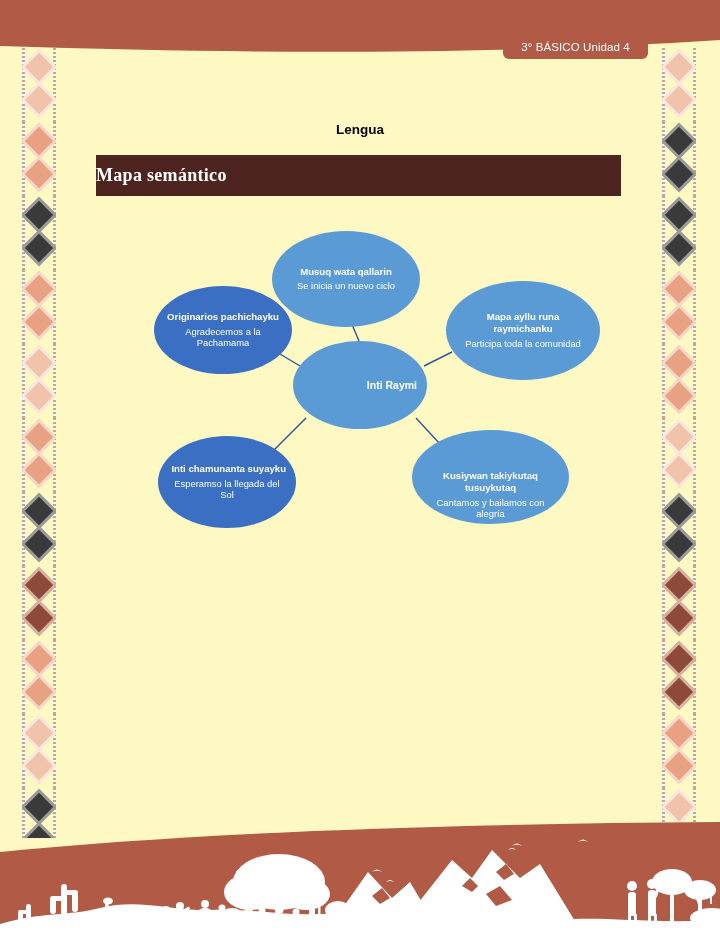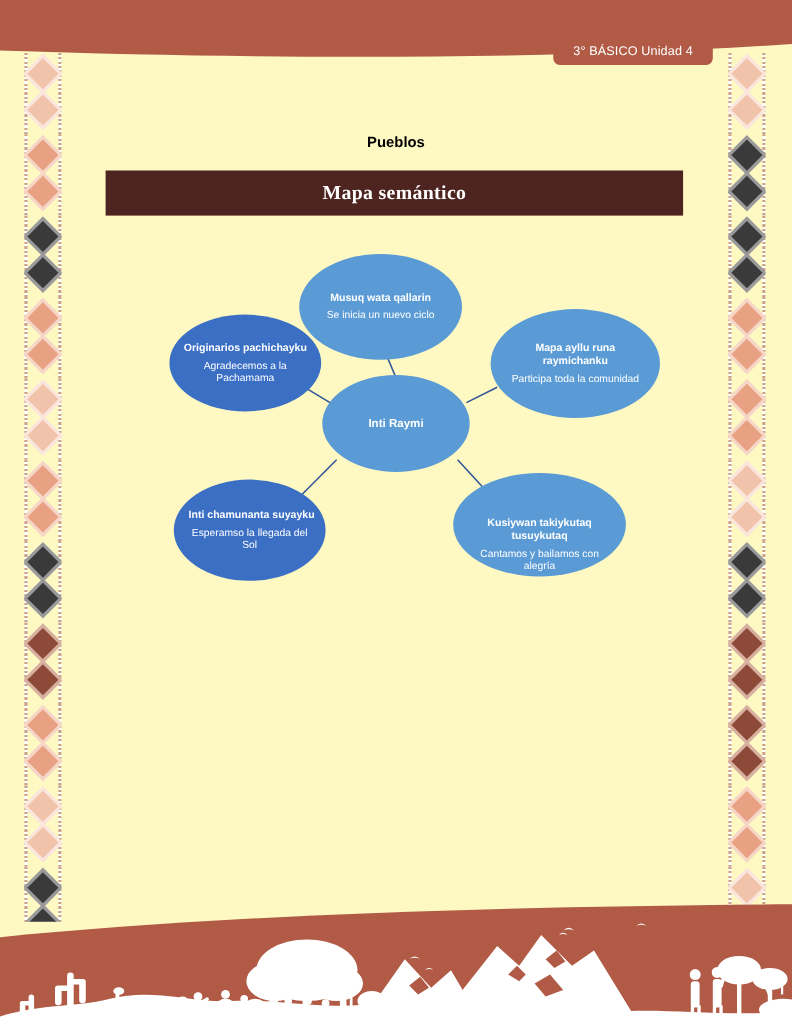--- a/index.html
+++ b/index.html
@@ -121,21 +121,20 @@
     font-weight: bold;
     color: #000000;
   }
   .section-bar {
     position: absolute;
     top: 155px; left: 96px;
     width: 525px; height: 41px;
     background: #4d241f;
     display: flex;
     align-items: center;
-    justify-content: center;
   }
   .section-bar span {
     font-family: "Liberation Serif", serif;
     color: #ffffff;
     font-size: 18px;
     font-weight: bold;
     letter-spacing: .3px;
   }
 
   
@@ -175,21 +174,21 @@
     background: #5b9bd5;
   }
   .node.center .term {
     font-size: 10.5px;
     font-weight: bold;
     margin: 0;
   }
   .node.light  { background: #5b9bd5; }
   .node.dark   { background: #3a6fc4; }
 
-  #node-center { left: 153px; top: 115px; width: 134px; height: 88px; }
+  #node-center { left: 153px; top: 115px; width: 134px; height: 88px; align-items: flex-end; }
   #node-top    { left: 132px; top: 5px;   width: 148px; height: 96px; }
   #node-left   { left: 14px;  top: 60px;  width: 138px; height: 88px; }
   #node-right  { left: 306px; top: 55px;  width: 154px; height: 99px; }
   #node-bottom-left  { left: 18px;  top: 210px; width: 138px; height: 92px; align-items: flex-end; }
   #node-bottom-right { left: 272px; top: 204px; width: 157px; height: 94px; justify-content: flex-end; }
 
   
   .bottom-band {
     position: absolute;
     left: 0; bottom: 0;
@@ -324,21 +323,21 @@
           <span class="motif m-salmon"></span>
         </div>
       <div class="weave-unit">
           <span class="rail l"></span>
           <span class="rail r"></span>
           <span class="motif m-pale"></span>
         </div>
     </div>
   </div>
 
-  <div class="doc-subtitle">Pueblos</div>
+  <div class="doc-subtitle">Lengua</div>
   <div class="section-bar">
     <span>Mapa semántico</span>
   </div>
 
   <div class="map">
 
     <svg class="links" viewBox="0 0 460 312" xmlns="http://www.w3.org/2000/svg">
       <g stroke="#2f5597" stroke-width="1.4" fill="none">
         <line x1="219" y1="115" x2="211" y2="96"></line>
         <line x1="160" y1="140" x2="140" y2="128"></line>

